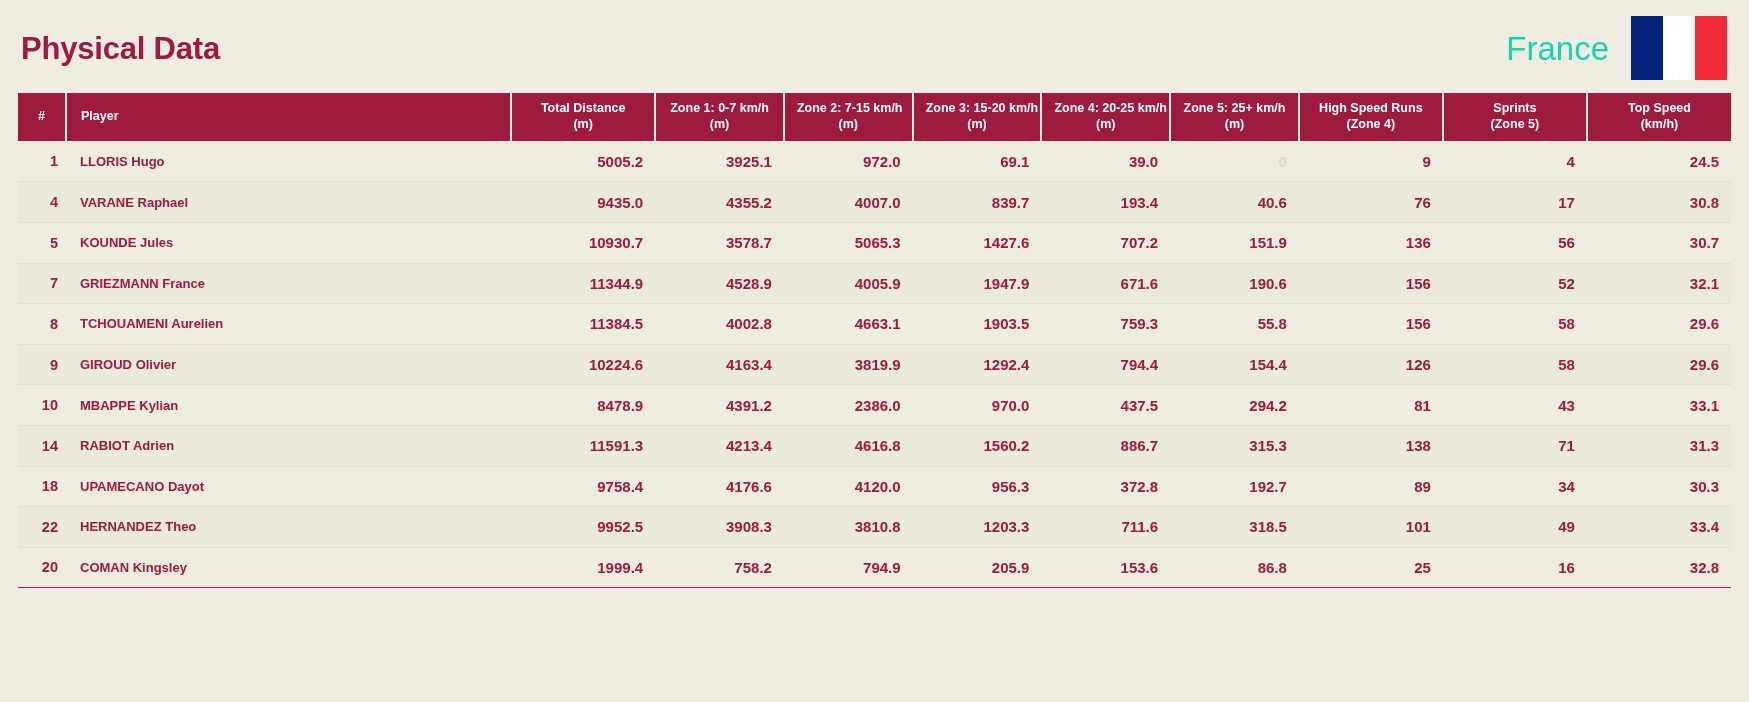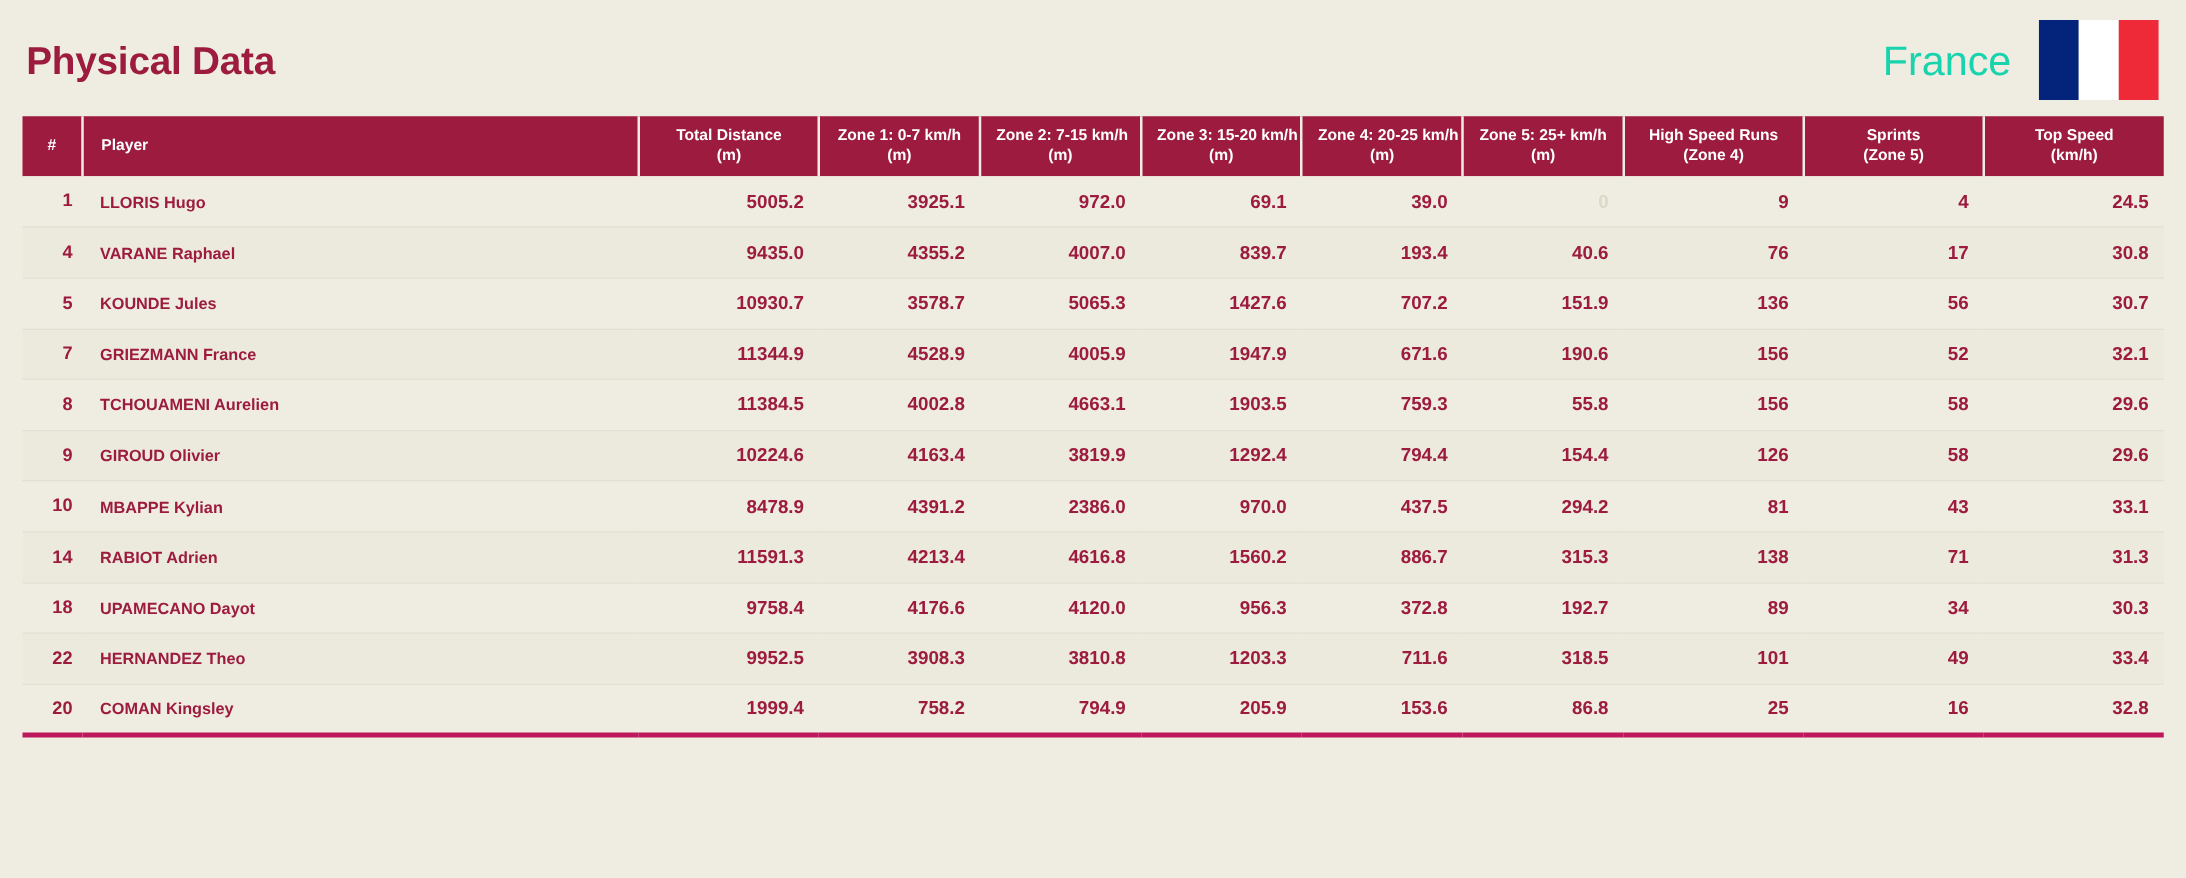--- a/index.html
+++ b/index.html
@@ -141,21 +141,21 @@
     text-align: left;
     padding-left: 14px;
     font-size: 13px;
   }
 
   .player-last { font-weight: bold; }
   .player-first { font-weight: bold; }
 
   tbody td.muted { color: #dcd9c9; }
 
-  tbody tr:last-child td { border-bottom: 4px solid #be185d; }
+  tbody tr:last-child td { border-bottom: 1px solid #be185d; }
 </style>
 </head>
 <body>
 
 <div id="page">
 
   <div class="page-header">
     <div class="page-title">Physical Data</div>
 
     <div class="team-block">

